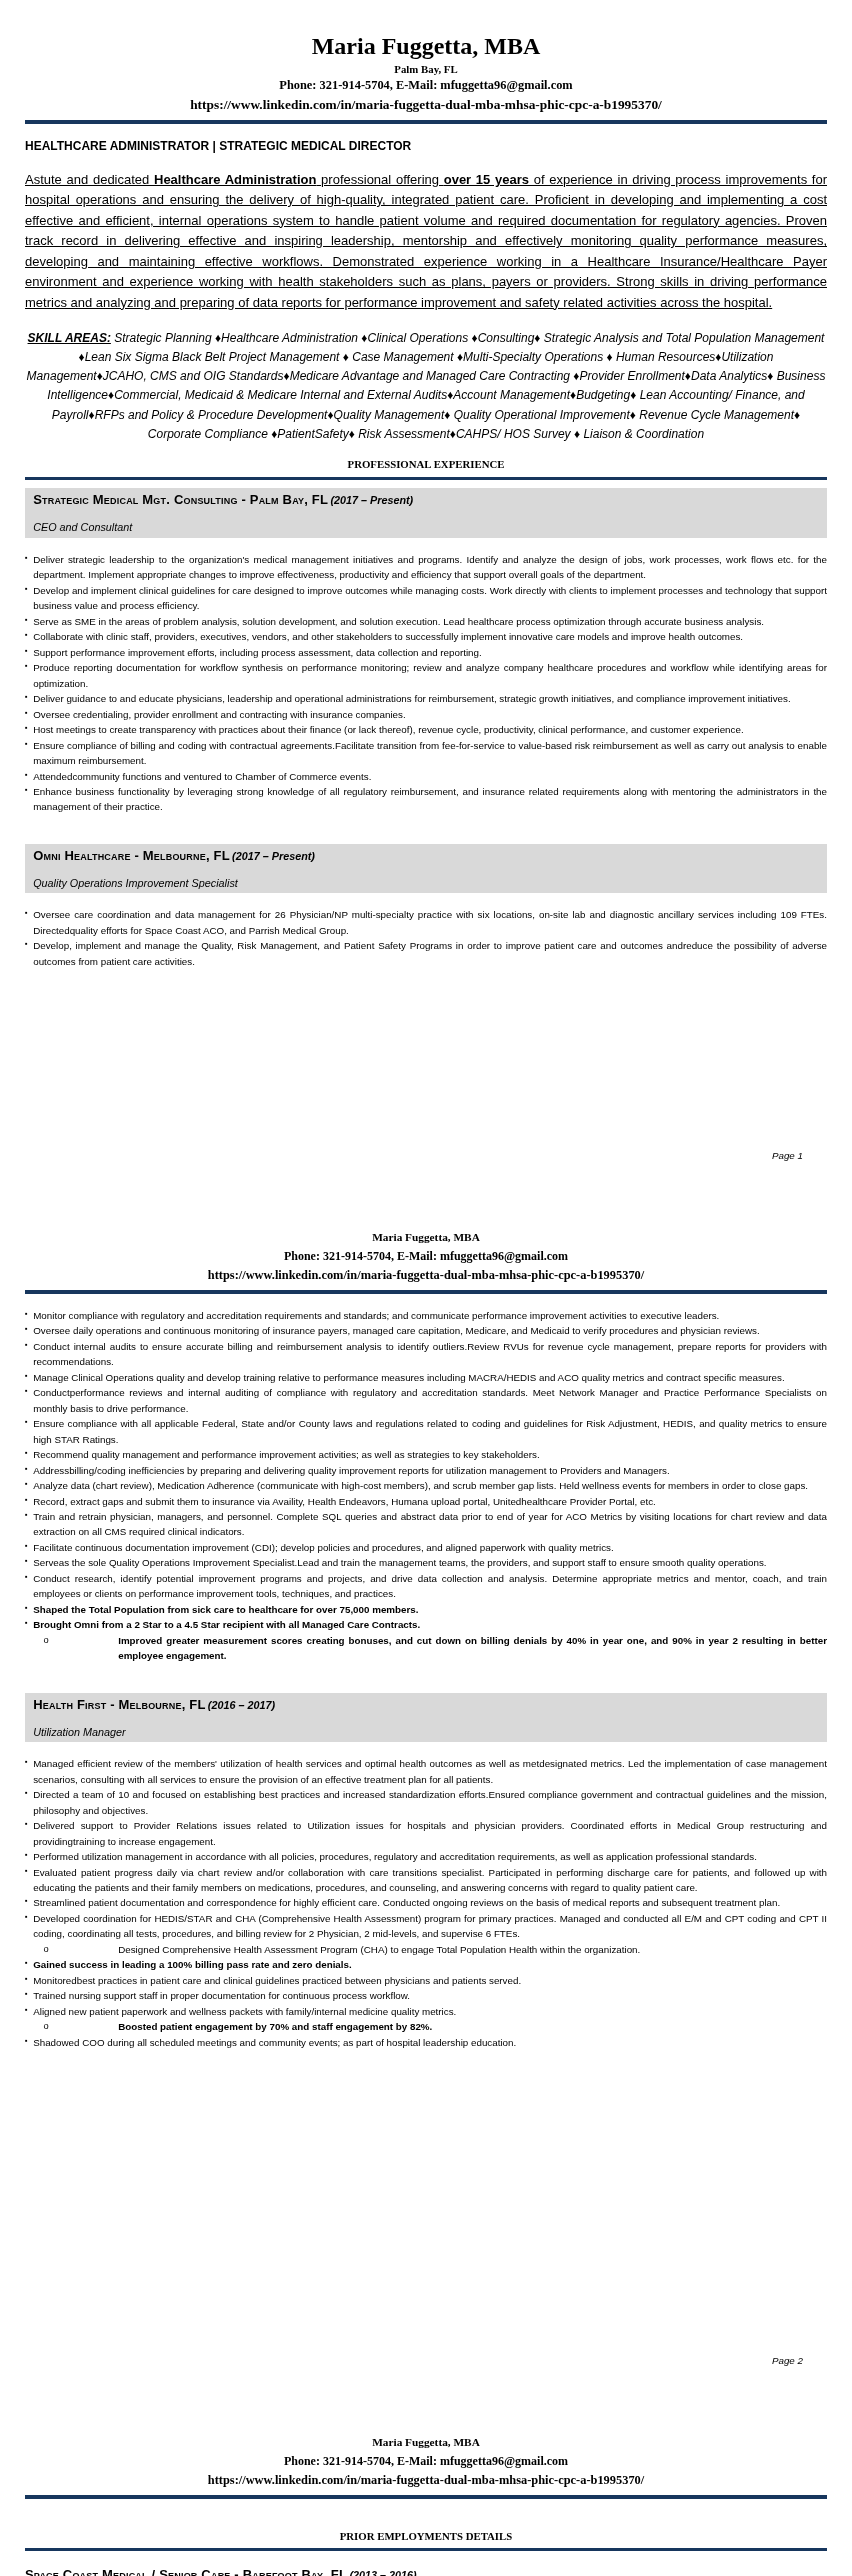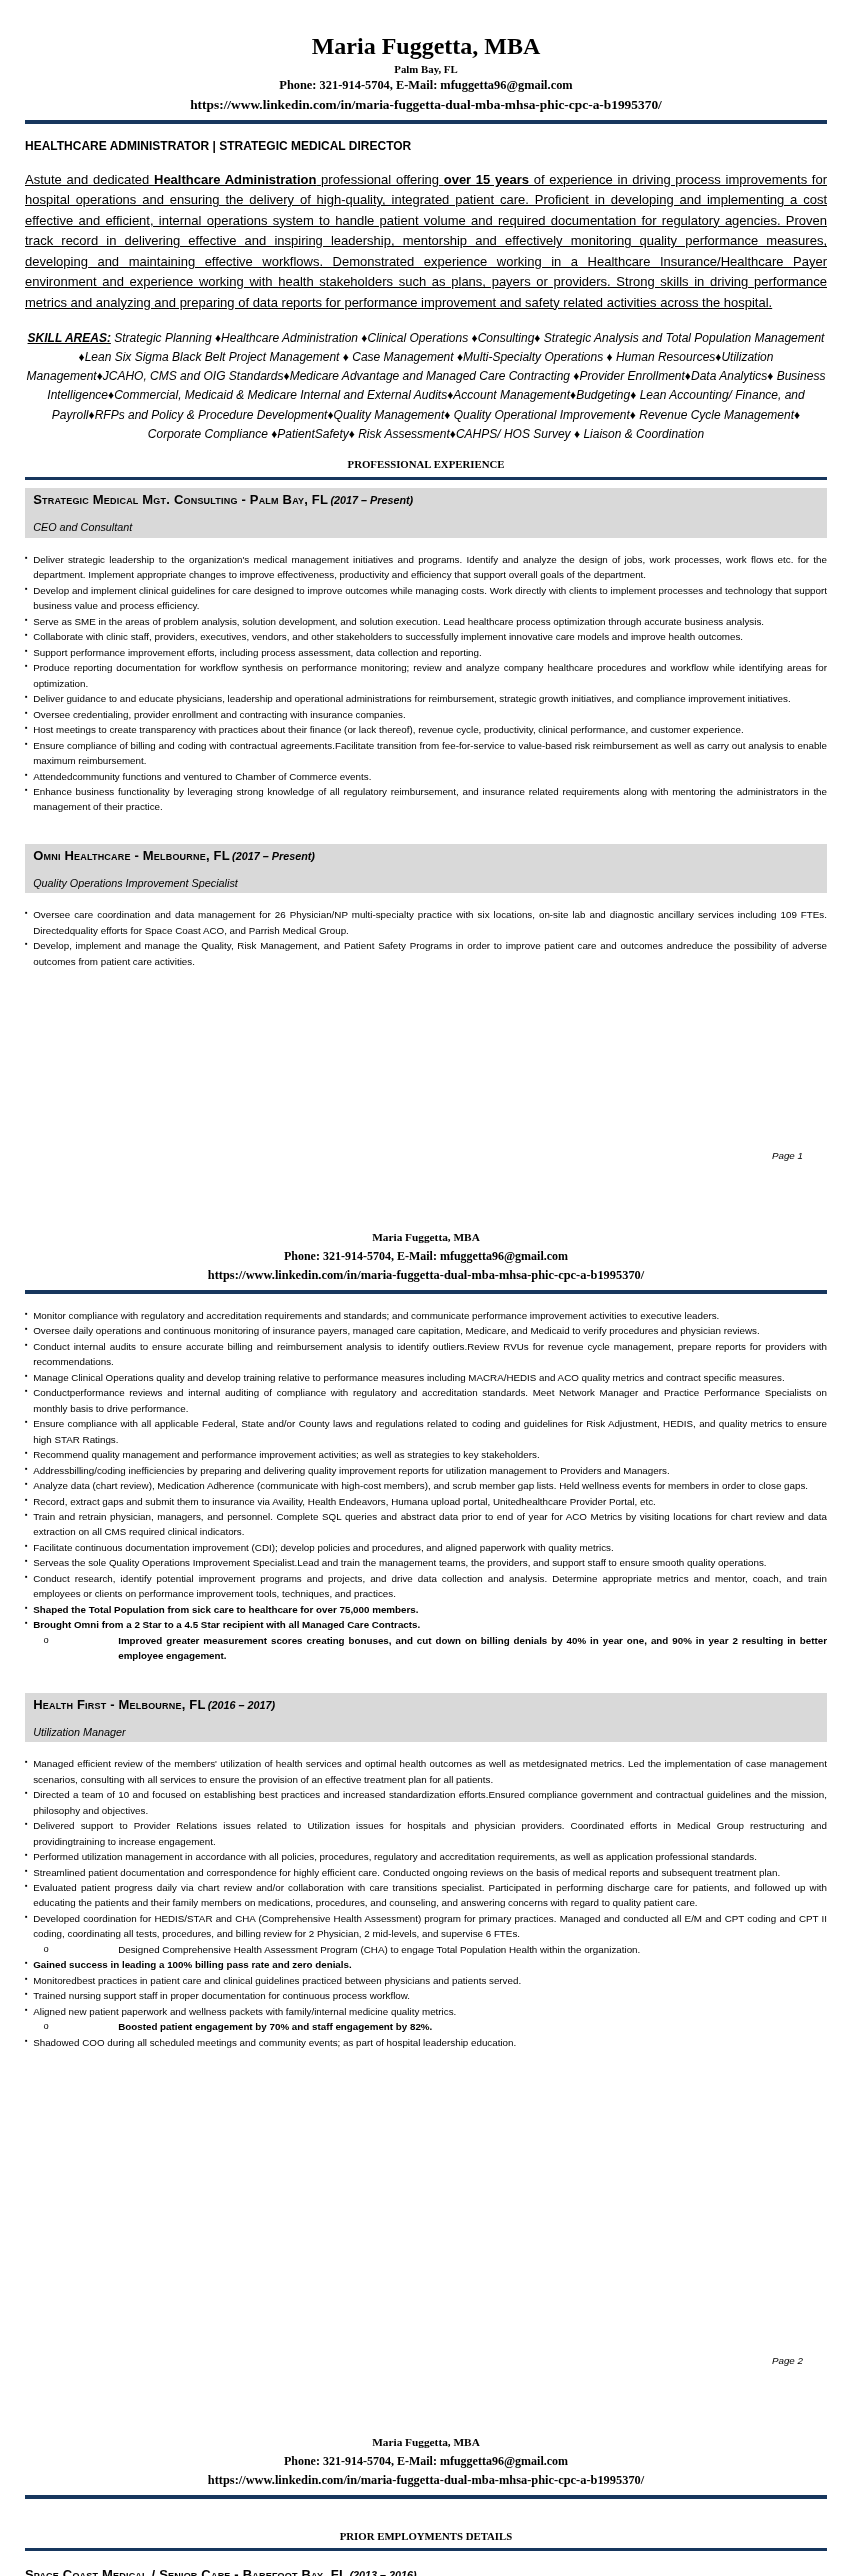--- a/index.html
+++ b/index.html
@@ -235,25 +235,25 @@
       </li>
 
       <li><span class="bt">Delivered support to Provider Relations issues related to Utilization issues for hospitals and physician providers. Coordinated efforts in Medical Group restructuring and providingtraining to increase engagement.</span>
         
       </li>
 
       <li><span class="bt">Performed utilization management in accordance with all policies, procedures, regulatory and accreditation requirements, as well as application professional standards.</span>
         
       </li>
 
+      <li><span class="bt">Evaluated patient progress daily via chart review and/or collaboration with care transitions specialist. Participated in performing discharge care for patients, and followed up with educating the patients and their family members on medications, procedures, and counseling, and answering concerns with regard to quality patient care.</span>
+        
+      </li>
+
       <li><span class="bt">Streamlined patient documentation and correspondence for highly efficient care. Conducted ongoing reviews on the basis of medical reports and subsequent treatment plan.</span>
-        
-      </li>
-
-      <li><span class="bt">Evaluated patient progress daily via chart review and/or collaboration with care transitions specialist. Participated in performing discharge care for patients, and followed up with educating the patients and their family members on medications, procedures, and counseling, and answering concerns with regard to quality patient care.</span>
         
       </li>
 
       <li><span class="bt">Developed coordination for HEDIS/STAR and CHA (Comprehensive Health Assessment) program for primary practices. Managed and conducted all E/M and CPT coding and CPT II coding, coordinating all tests, procedures, and billing review for 2 Physician, 2 mid-levels, and supervise 6 FTEs.</span>
         <ul class="subs">
 
         <li><span class="bt">Designed Comprehensive Health Assessment Program (CHA) to engage Total Population Health within the organization.</span></li>
         </ul>
       </li>
 

